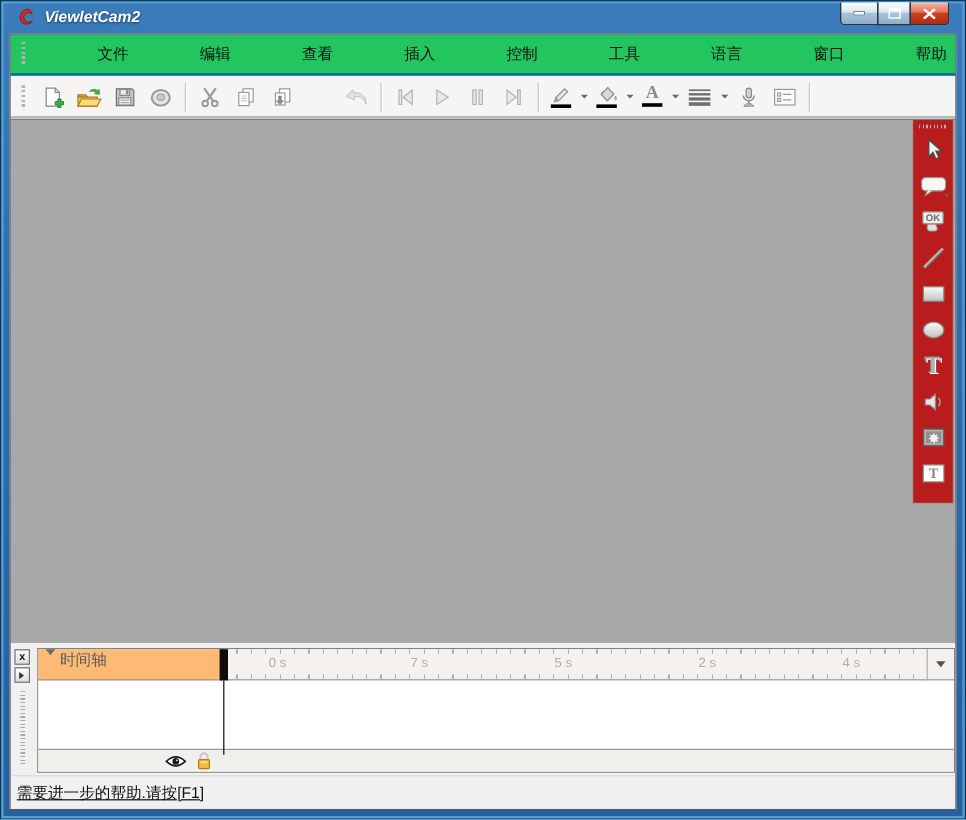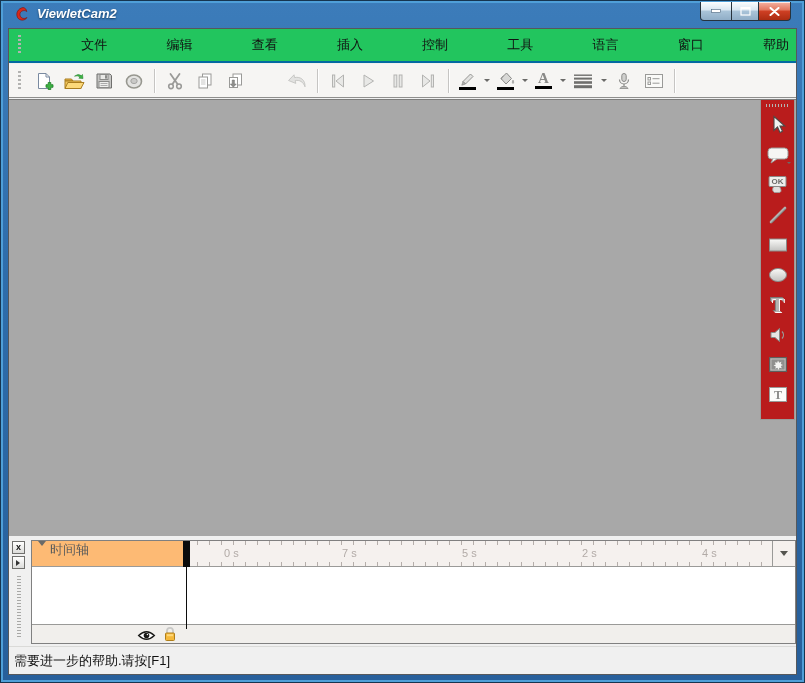--- a/index.html
+++ b/index.html
@@ -92,21 +92,21 @@
   .tl-dropdown .tri-down { margin:0; border-top-color:#55554f; }
   .tl-track { height:57px; background:#fff; }
   .tl-footer { height:19px; background:#f1efec; border-top:1px solid #9a9a98; position:relative; }
   .eye { position:absolute; left:105px; top:3px; }
   .lock { position:absolute; left:131px; top:1px; }
   .playhead-bar { position:absolute; left:151px; top:0; width:7px; height:26px; background:#0c0c0c; }
   .playhead-line { position:absolute; left:154px; top:26px; width:1px; height:62px; background:#0c0c0c; }
 
   
   .statusbar { position:absolute; left:0; top:617px; width:100%; height:28px; background:#f0f0f0;
-               border-top:1px solid #dadad8; font-size:13px; color:#111; line-height:27px; padding-left:5px; }
+               border-top:1px solid #dadad8; font-size:13px; color:#111; line-height:27px; padding-left:5px;text-decoration:underline; }
 </style>
 </head>
 <body>
 
 <div class="app">
 
   <svg width="0" height="0" style="position:absolute" aria-hidden="true">
     <defs>
       <linearGradient id="shapeGrad" x1="0" y1="0" x2="0" y2="1">
         <stop offset="0" stop-color="#fafaf8"></stop>

